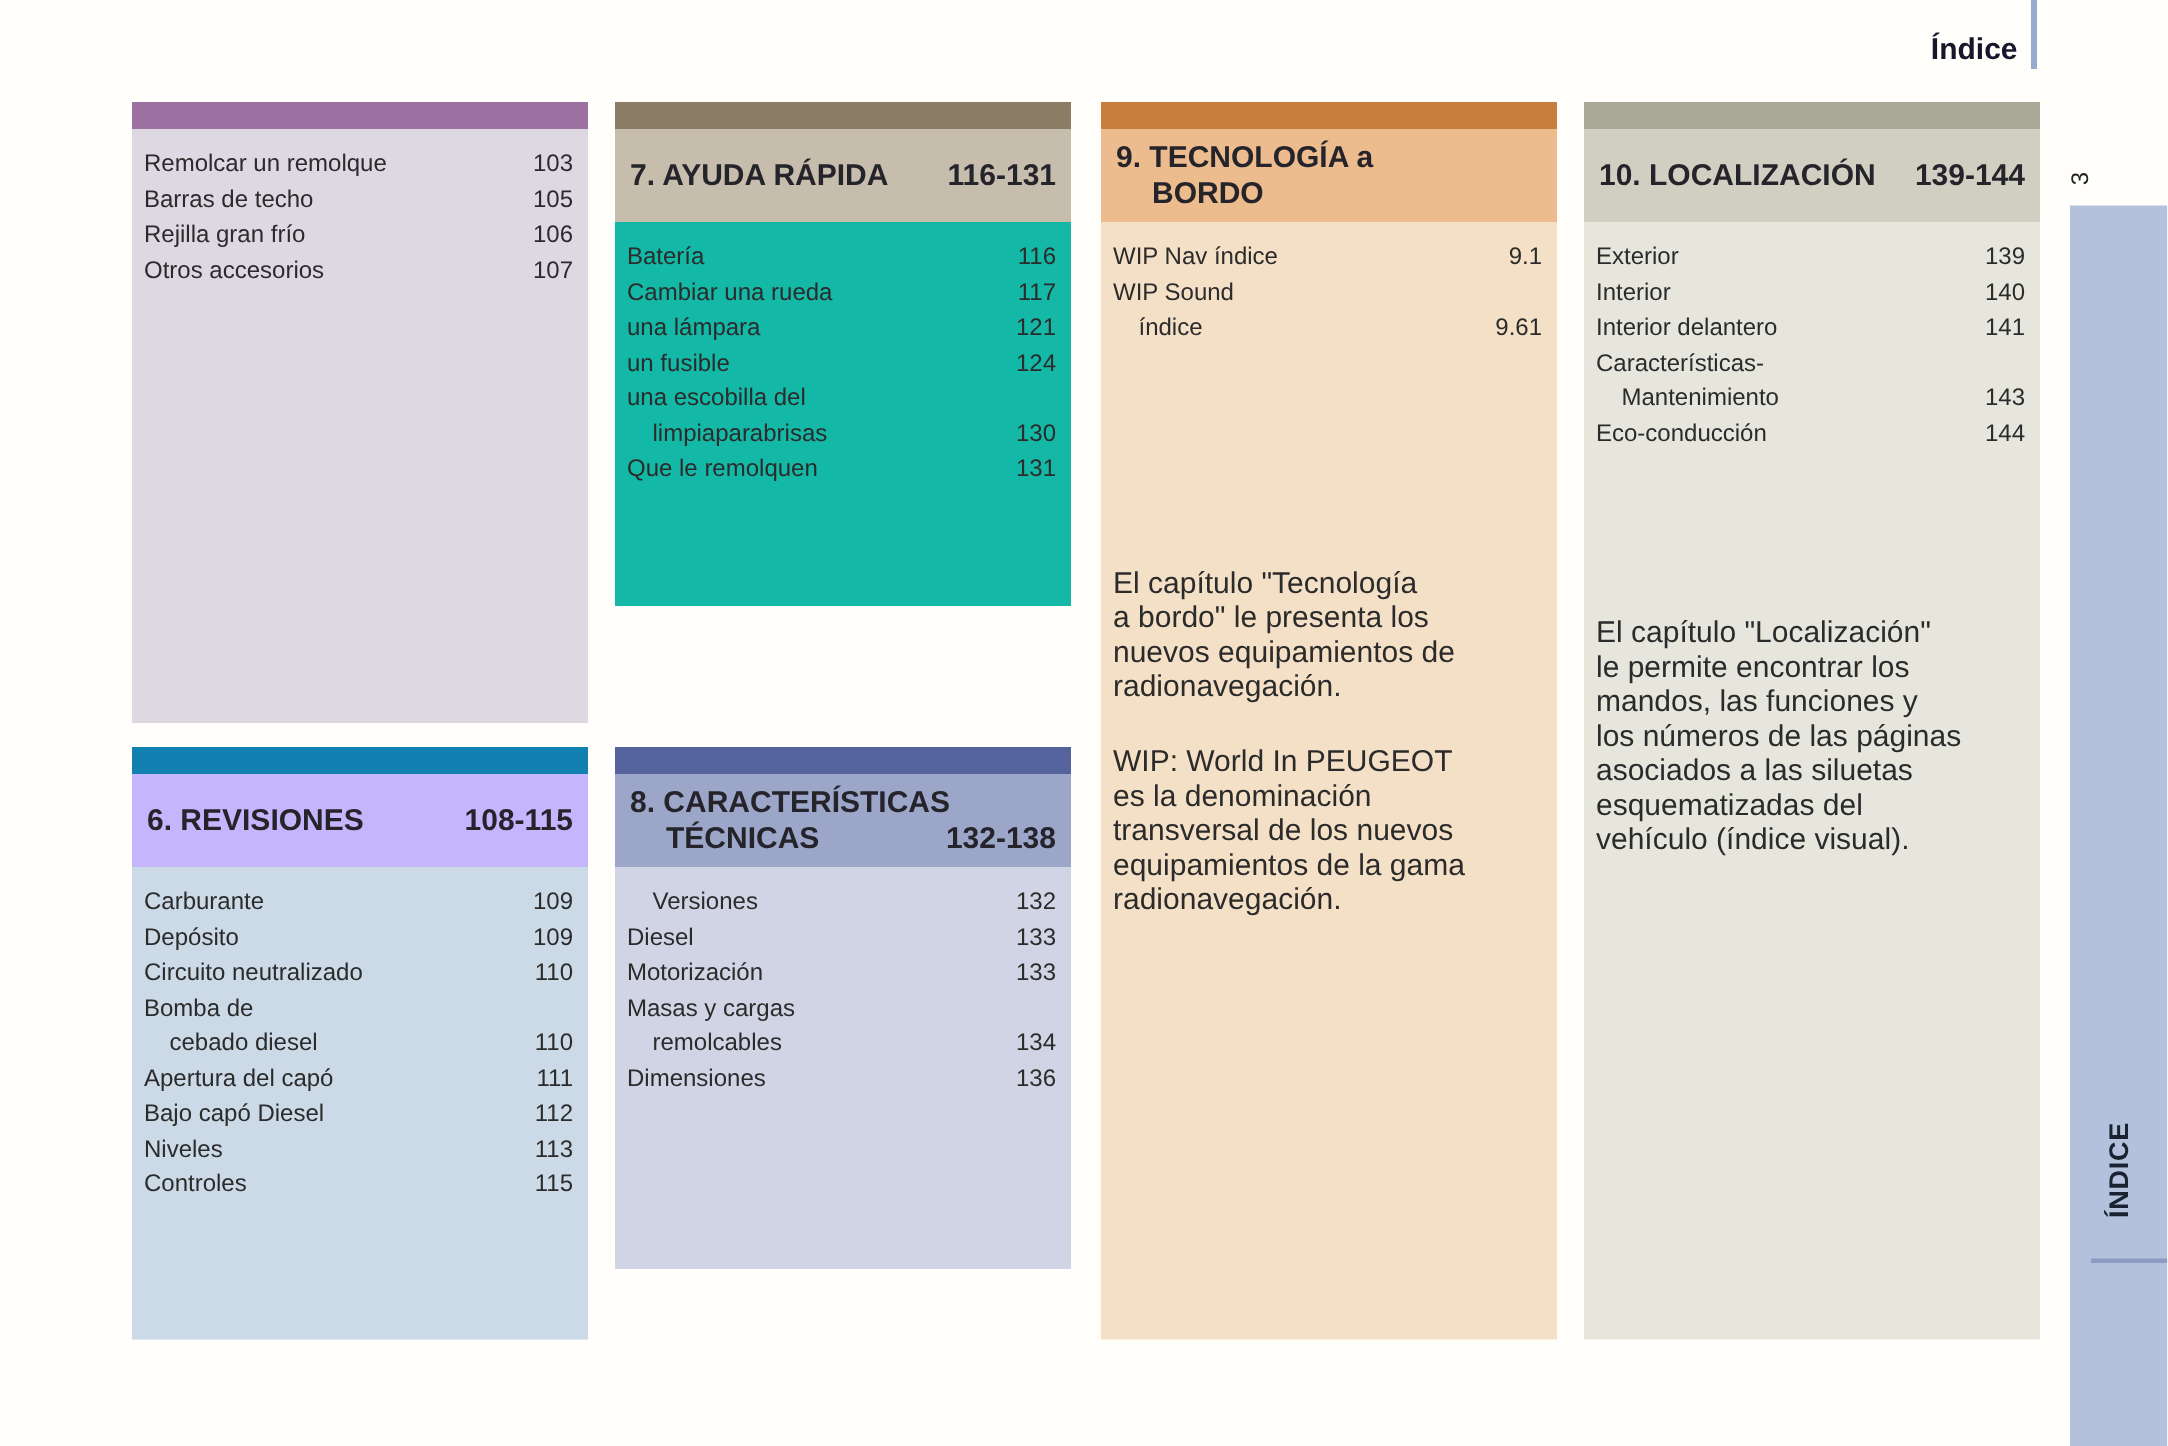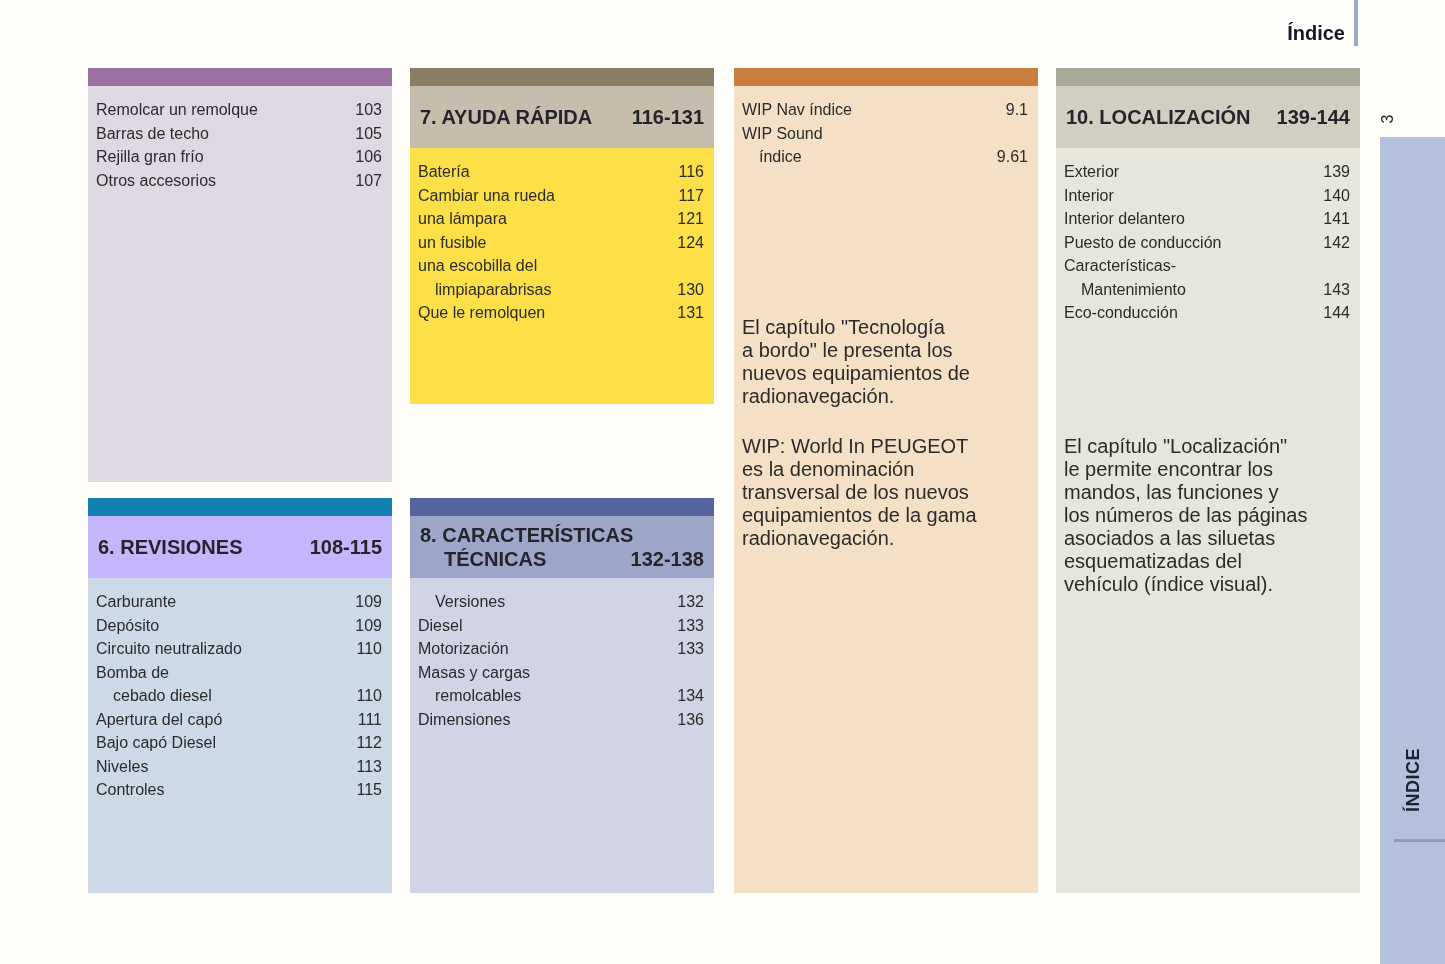--- a/index.html
+++ b/index.html
@@ -22,21 +22,21 @@
   .bbody{flex:1 1 auto;box-sizing:border-box;padding:12px 10px 0 8px;}
   .row{display:flex;justify-content:space-between;font-size:16px;line-height:23.5px;}
   .row .lbl{white-space:nowrap;}
   .row .lbl.ind{padding-left:17px;}
   .para{font-size:20px;line-height:23px;white-space:pre-line;}
   #blk-accesorios      {left:88px;  top:68px;  height:414px;}
   #blk-ayuda           {left:410px; top:68px;  height:336px;}
   #blk-tecnologia      {left:734px; top:68px;  height:825px;}
   #blk-localizacion    {left:1056px;top:68px;  height:825px;}
   #blk-revisiones      {left:88px;  top:498px; height:395px;}
-  #blk-caracteristicas {left:410px; top:498px; height:395px;}
+  #blk-caracteristicas {left:410px; top:498px; height:348px;}
   #blk-tecnologia .para-1{margin-top:147px;}
   #blk-tecnologia .para-2{margin-top:27px;}
   #blk-localizacion .para-1{margin-top:110px;}
   
   .hdr-title{
     position:absolute;top:22px;right:100px;
     font-size:20px;font-weight:bold;color:#17172b;
   }
   .hdr-rule{position:absolute;left:1354px;top:0;width:4px;height:46px;}
   .pagenum{
@@ -87,21 +87,21 @@
         </div>
     </div>
   </div>
 
   <div class="block" id="blk-ayuda">
     <div class="strip" style="background-color: rgb(139, 125, 102);"></div>
     <div class="band" style="background-color: rgb(198, 189, 173);">
       <span>7. AYUDA RÁPIDA</span>
       <span>116-131</span>
     </div>
-    <div class="bbody" style="background-color: #fde047;">
+    <div class="bbody" style="background-color: #14b8a6;">
       <div class="row">
           <span class="lbl">Batería</span>
           <span class="pg">116</span>
         </div>
       <div class="row">
           <span class="lbl">Cambiar una rueda</span>
           <span class="pg">117</span>
         </div>
       <div class="row">
           <span class="lbl">una lámpara</span>
@@ -121,20 +121,28 @@
         </div>
       <div class="row">
           <span class="lbl">Que le remolquen</span>
           <span class="pg">131</span>
         </div>
     </div>
   </div>
 
   <div class="block" id="blk-tecnologia">
     <div class="strip" style="background-color: rgb(200, 127, 62);"></div>
+    <div class="band two" style="background-color: rgb(236, 187, 142);">
+      <div class="bl">
+          <span>9. TECNOLOGÍA a</span>
+        </div>
+      <div class="bl ind">
+          <span>BORDO</span>
+        </div>
+    </div>
     <div class="bbody" style="background-color: rgb(244, 224, 198);">
       <div class="row">
           <span class="lbl">WIP Nav índice</span>
           <span class="pg">9.1</span>
         </div>
       <div class="row">
           <span class="lbl">WIP Sound</span>
           <span class="pg"></span>
         </div>
       <div class="row">
@@ -166,24 +174,20 @@
         </div>
       <div class="row">
           <span class="lbl">Interior</span>
           <span class="pg">140</span>
         </div>
       <div class="row">
           <span class="lbl">Interior delantero</span>
           <span class="pg">141</span>
         </div>
       <div class="row">
-          <span class="lbl">Puesto de conducción</span>
-          <span class="pg">142</span>
-        </div>
-      <div class="row">
           <span class="lbl">Características-</span>
           <span class="pg"></span>
         </div>
       <div class="row">
           <span class="lbl ind">Mantenimiento</span>
           <span class="pg">143</span>
         </div>
       <div class="row">
           <span class="lbl">Eco-conducción</span>
           <span class="pg">144</span>

